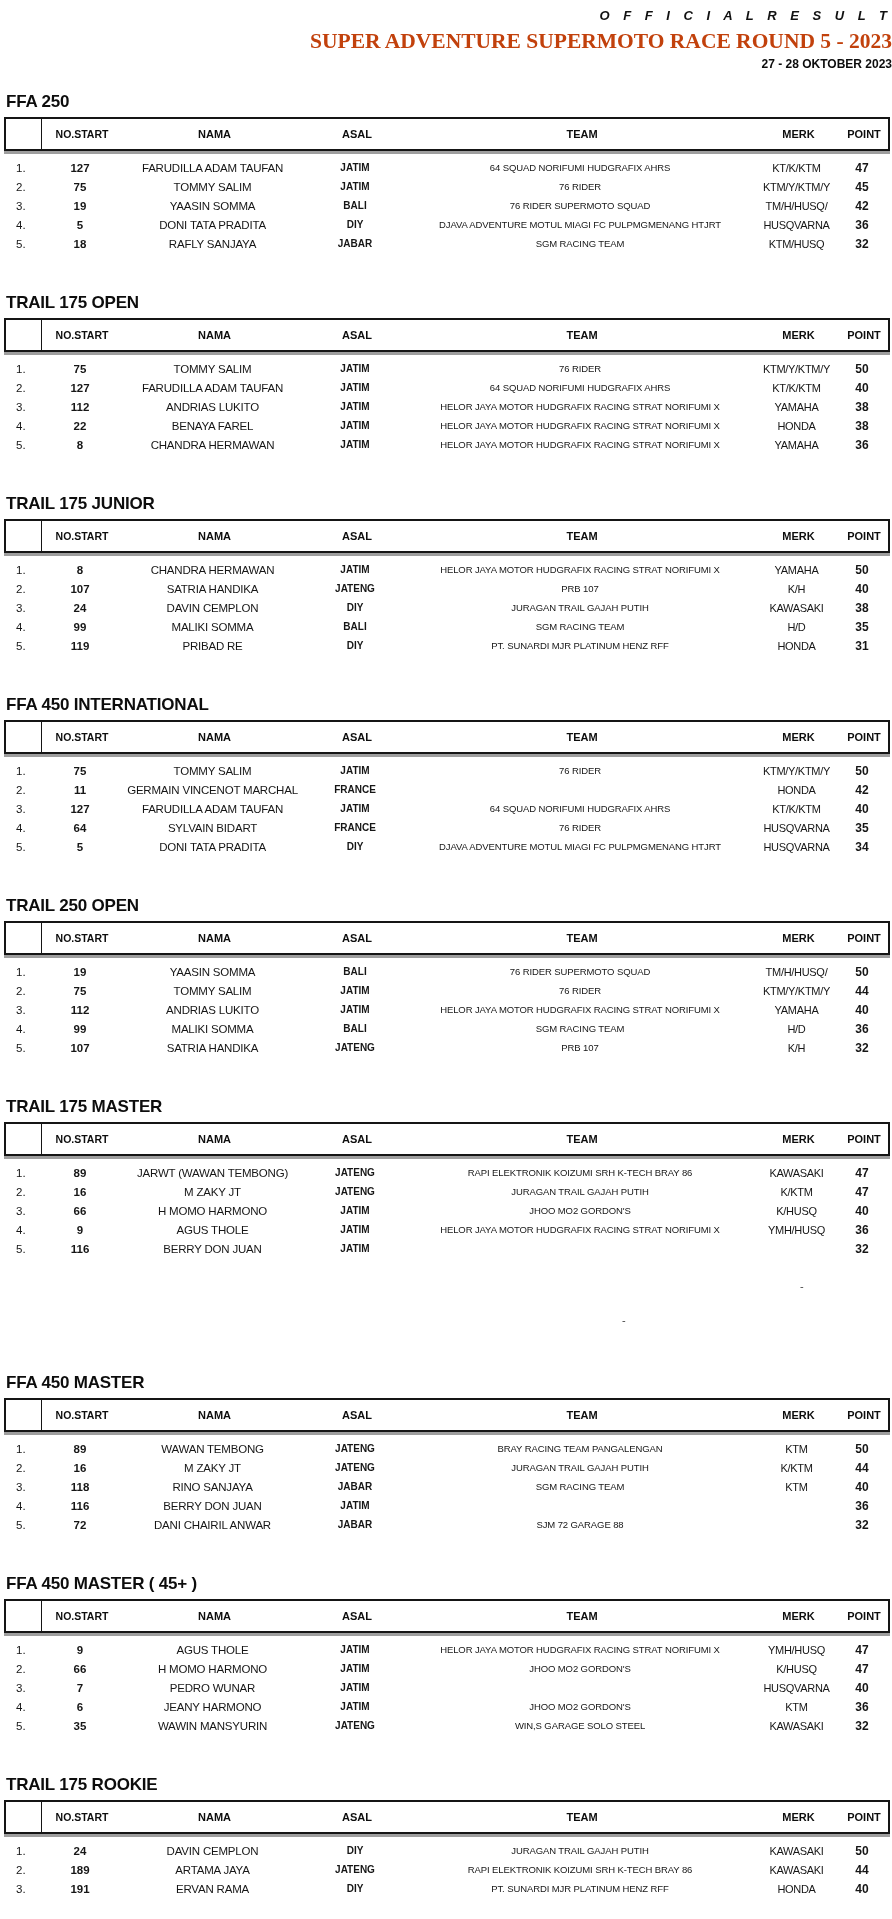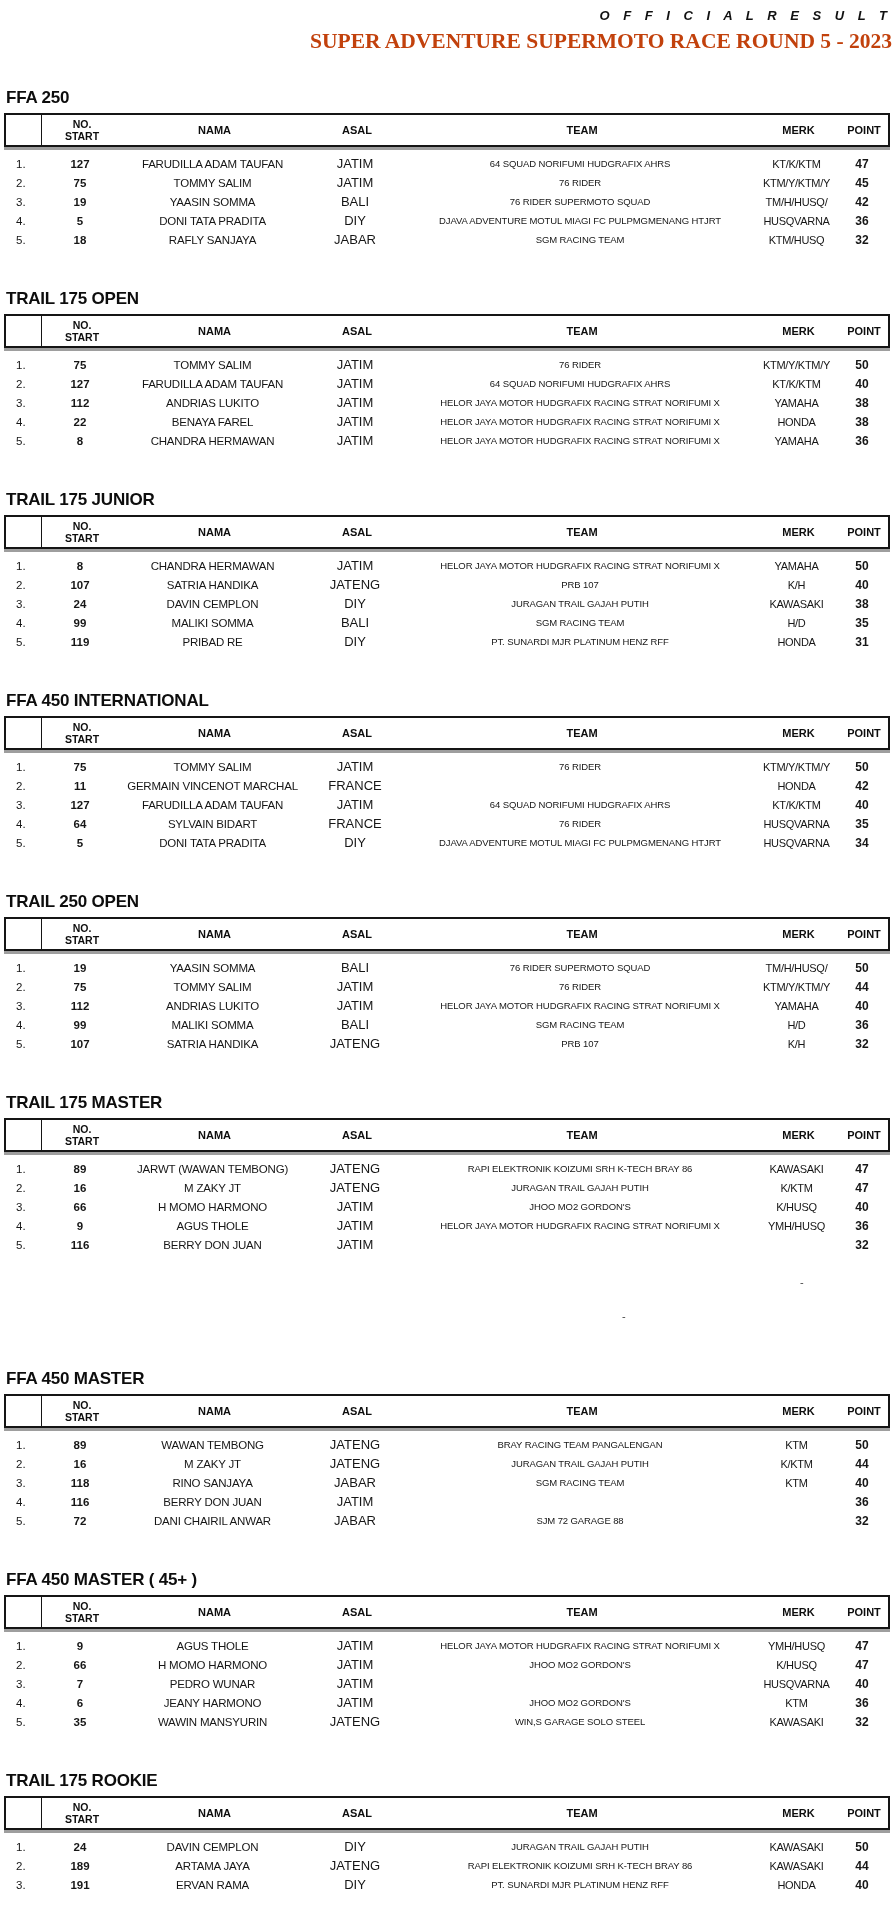--- a/index.html
+++ b/index.html
@@ -9,68 +9,69 @@
   
   .doc-header{padding-top:8px;text-align:right;}
   .official{font-style:italic;font-weight:700;font-size:13px;letter-spacing:5px;color:#111;}
   .main-title{font-family:"Liberation Serif", serif;font-weight:700;font-size:21.5px;margin:6px 0 2px 0;color:#c2410c;}
   .venue{font-weight:700;font-size:15.5px;letter-spacing:-0.2px;color:#0c0c0c;}
   .date-line{font-weight:700;font-size:12px;margin-top:3px;color:#0c0c0c;}
 
   
   #sections{padding-left:4px;padding-right:2px;}
   .section{margin-top:40px;}
-  .section.first{margin-top:34px;}
+  .section.first{margin-top:21px;}
   .section.no-top{margin-top:15px;}
   .sec-title{font-size:17px;font-weight:700;letter-spacing:-0.2px;color:#0d0d0d;margin:0 0 5px 2px;}
 
   .thead{
     display:grid;
     grid-template-columns:36px 80px 185px 100px 350px 83px 48px;
     width:882px;
     border:2px solid #151515;
     box-shadow:0 3px 0 #9e9e9e;
     height:30px;
     background:#fff;
     box-sizing:content-box;
   }
   .thead .hc{display:flex;align-items:center;justify-content:center;font-weight:700;font-size:11px;color:#0d0d0d;}
   .thead .hc.rank-h{border-right:1.8px solid #151515;}
-  .thead .two-line{flex-direction:column;line-height:1.15;font-size:10.5px;}
+  .thead .two-line{flex-direction:row;line-height:1.15;font-size:10.5px;}
 
   .tbody{margin-top:7px;}
   .trow{
     display:grid;
     grid-template-columns:36px 80px 185px 100px 350px 83px 48px;
     width:882px;
     height:19px;
     align-items:center;
   }
   .cell{display:flex;align-items:center;justify-content:center;overflow:hidden;white-space:nowrap;}
   .c-rank{font-size:11.5px;justify-content:flex-start;padding-left:12px;box-sizing:border-box;}
   .c-no{font-weight:700;font-size:11.5px;}
   .c-nama{font-size:11.5px;letter-spacing:-0.2px;}
-  .c-asal{font-weight:400;font-size:13px;}
+  .c-asal{font-weight:700;font-size:10px;}
   .c-team{font-size:9.5px;letter-spacing:-0.1px;}
   .c-merk{font-size:11px;letter-spacing:-0.3px;}
   .c-point{font-weight:700;font-size:12px;}
 
   
   .page-gap{position:relative;height:100px;}
   .stray{position:absolute;font-size:11px;color:#444;}
   .stray.d1{left:796px;top:22px;}
   .stray.d2{left:618px;top:56px;}
 </style>
 </head>
 <body>
 
 <div class="page">
   <div class="doc-header">
     <div class="official">O F F I C I A L   R E S U L T</div>
     <div class="main-title">SUPER ADVENTURE SUPERMOTO RACE ROUND 5 - 2023</div>
+    <div class="date-line">27 - 28 OKTOBER 2023</div>
   </div>
 
   <div id="sections">
       <div class="section first">
         <div class="sec-title">FFA 250</div>
         <div class="thead">
           <div class="hc rank-h"></div>
           <div class="hc two-line">
             <span>NO.</span>
             <span>START</span>

